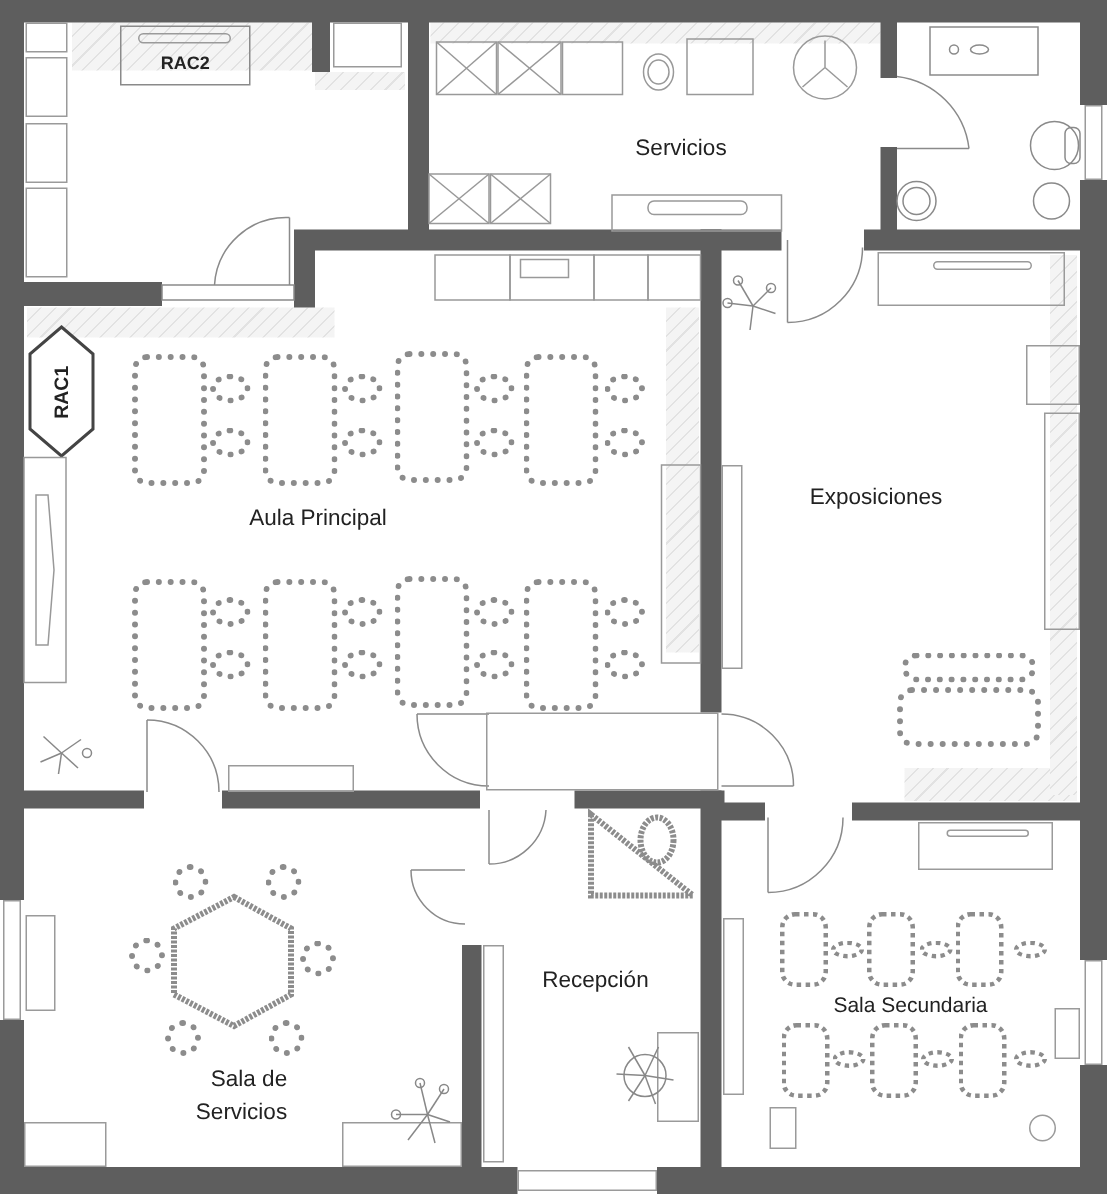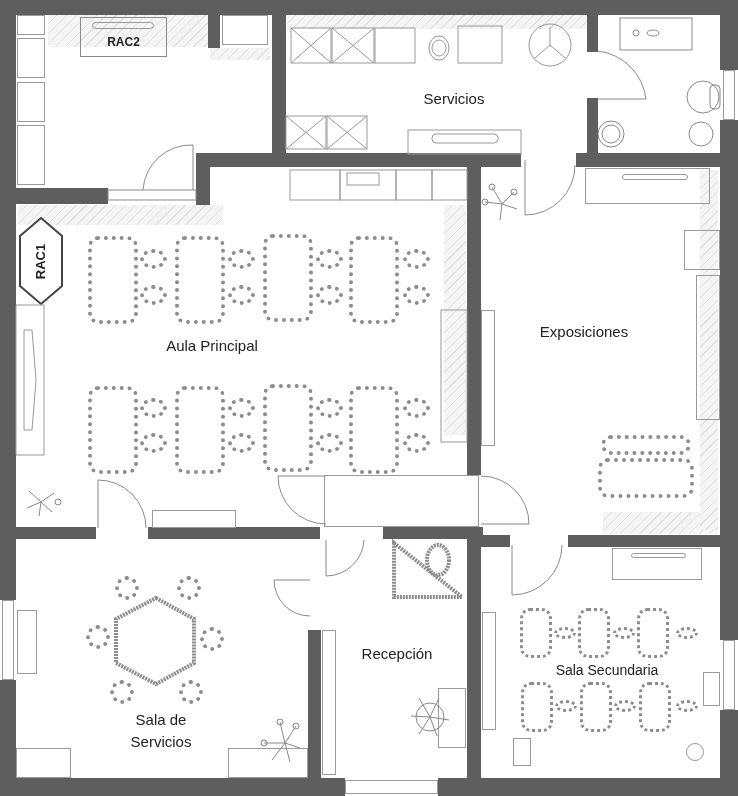--- a/index.html
+++ b/index.html
@@ -263,21 +263,21 @@
       <circle cx="20" cy="4" r="3"></circle>
         <circle cx="36" cy="8" r="3"></circle>
         <circle cx="4" cy="25" r="3"></circle>
     </g>
   </svg>
   <svg style="left:272px;top:578px;" width="50" height="55">
     <path d="M2 2 A36 36 0 0 0 38 38" fill="none" stroke="#8a8a8a"></path>
     <line x1="2" y1="2" x2="38" y2="2" stroke="#8a8a8a"></line>
   </svg>
   <div class="label" style="left:161px;top:731px;text-align:left;">
-    <div style="text-align:center;">Sala de</div>
+    <div style="text-align:right;">Sala de</div>
     <div>Servicios</div>
   </div>
 
   <div class="room" style="left:321px;top:539px;width:146px;height:239px;"></div>
   <svg style="left:390px;top:540px;" width="80" height="62">
     <polygon points="4,3 72,57 4,57" fill="none" stroke="#8c8c8c" stroke-width="4" stroke-dasharray="2,1"></polygon>
     <ellipse cx="48" cy="20" rx="11" ry="15" fill="#fff" stroke="#8c8c8c" stroke-width="4" stroke-dasharray="2,1"></ellipse>
   </svg>
   <div class="furn" style="left:322px;top:630px;width:14px;height:145px;"></div>
   <div class="furn" style="left:438px;top:688px;width:28px;height:60px;"></div>

